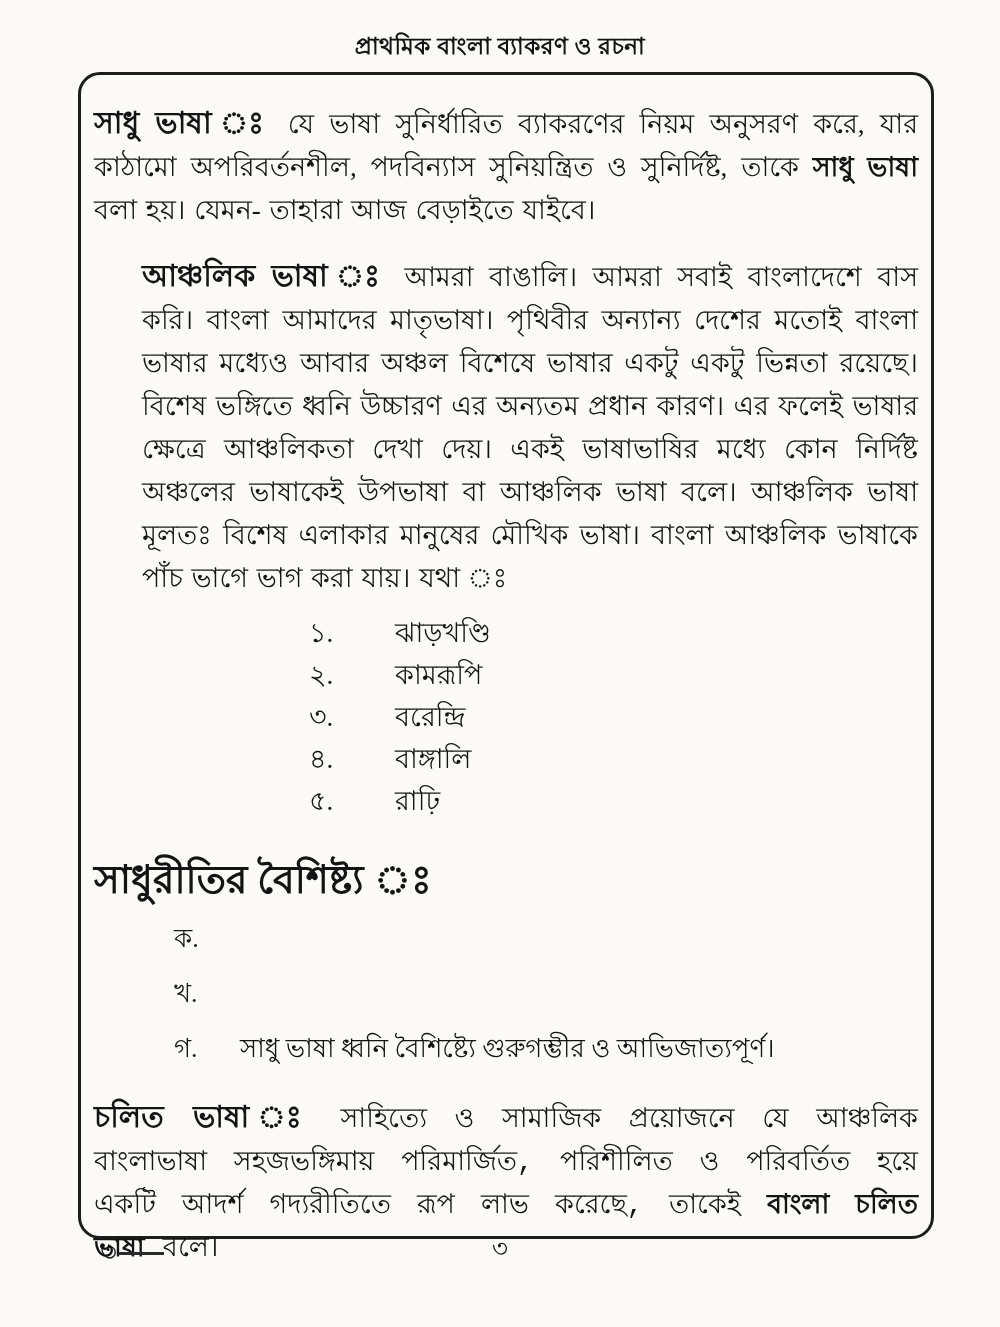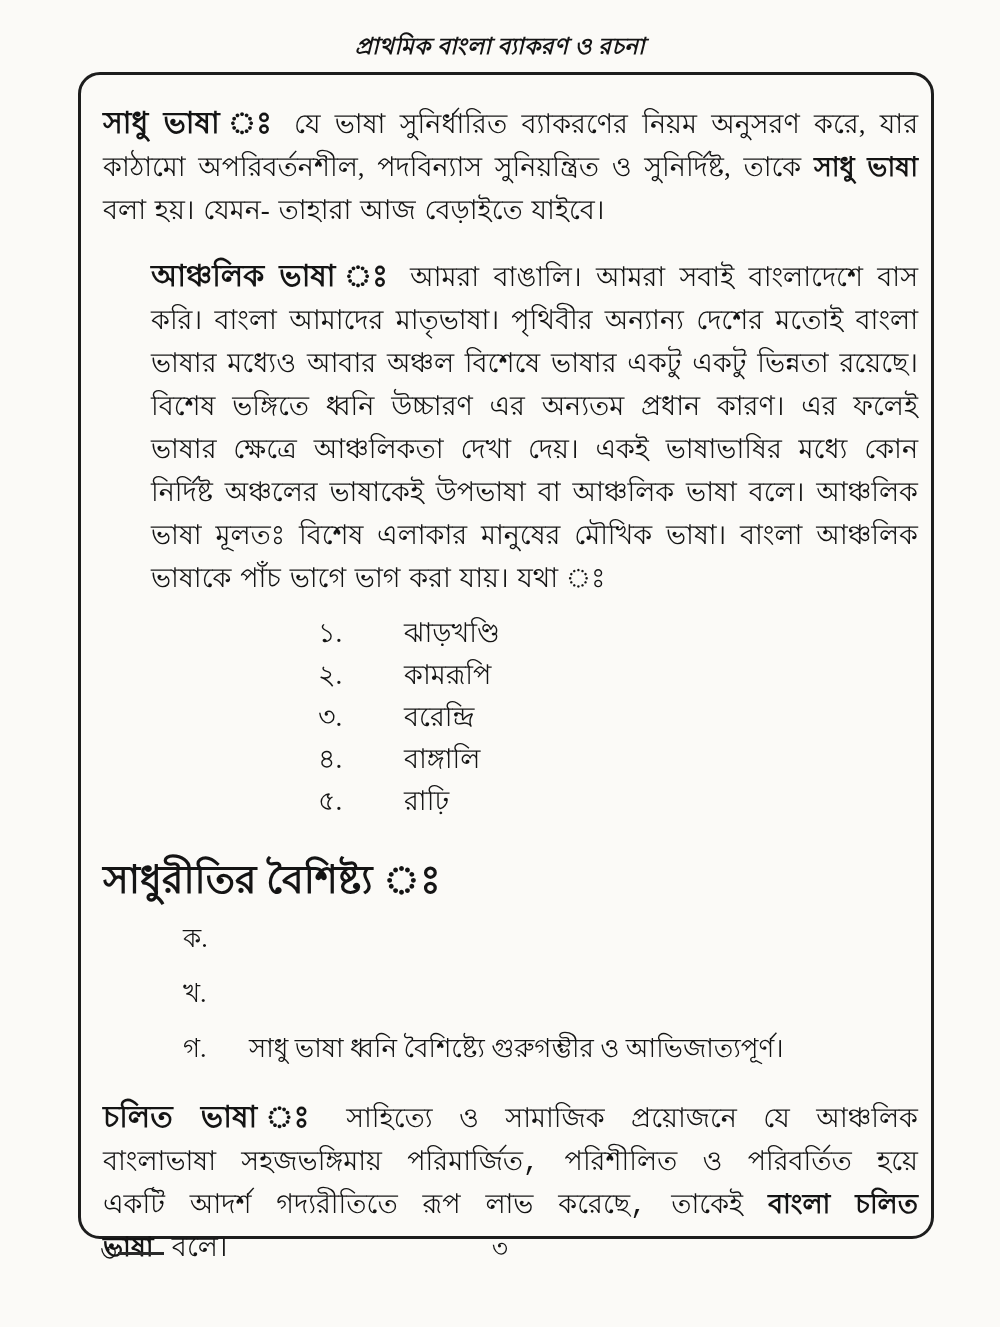--- a/index.html
+++ b/index.html
@@ -7,27 +7,27 @@
     width:1000px; height:1327px;
     background:#fbfaf7;
     font-family:"Liberation Serif","DejaVu Serif",serif;
     color:#141414;
     -webkit-font-smoothing:antialiased;
   }
   .scan-page { position:relative; width:1000px; height:1327px; overflow:hidden; }
 
   .header-title {
     position:absolute; top:28px; left:0; right:0;
-    text-align:center; font-size:23px; font-weight:bold; letter-spacing:0.5px;font-style:italic;
+    text-align:center; font-size:23px; font-weight:bold; letter-spacing:0.5px;
   }
 
   .content-box {
     position:absolute; left:78px; right:66px; top:72px; bottom:88px;
     border:3px solid #1d1d1d; border-radius:22px;
-    padding:26px 13px 0 22px; box-sizing:border-box;
+    padding:26px 13px 0 13px; box-sizing:border-box;
     background:transparent;
   }
 
   .para {
     font-size:27px; line-height:43px;
     text-align:justify; text-justify:inter-word;
     margin:0; word-spacing:2px;
   }
   .para.second { margin-top:22px;margin-left:48px; }
   .lead { font-weight:bold; font-size:30px; }

